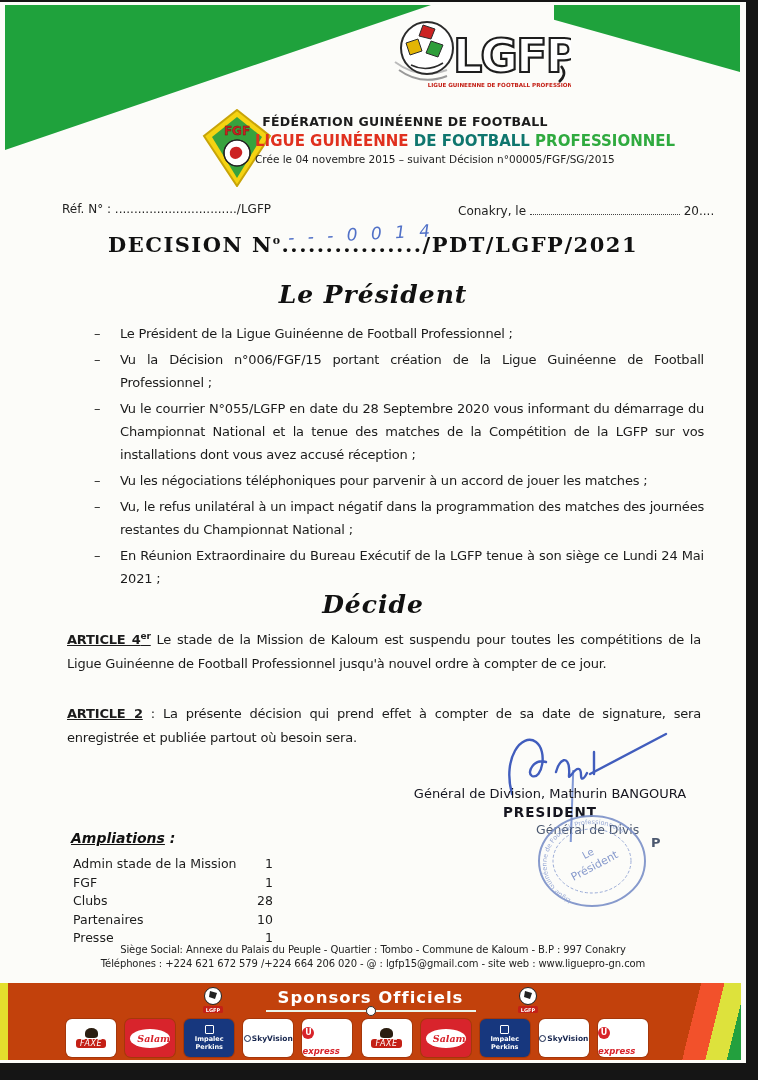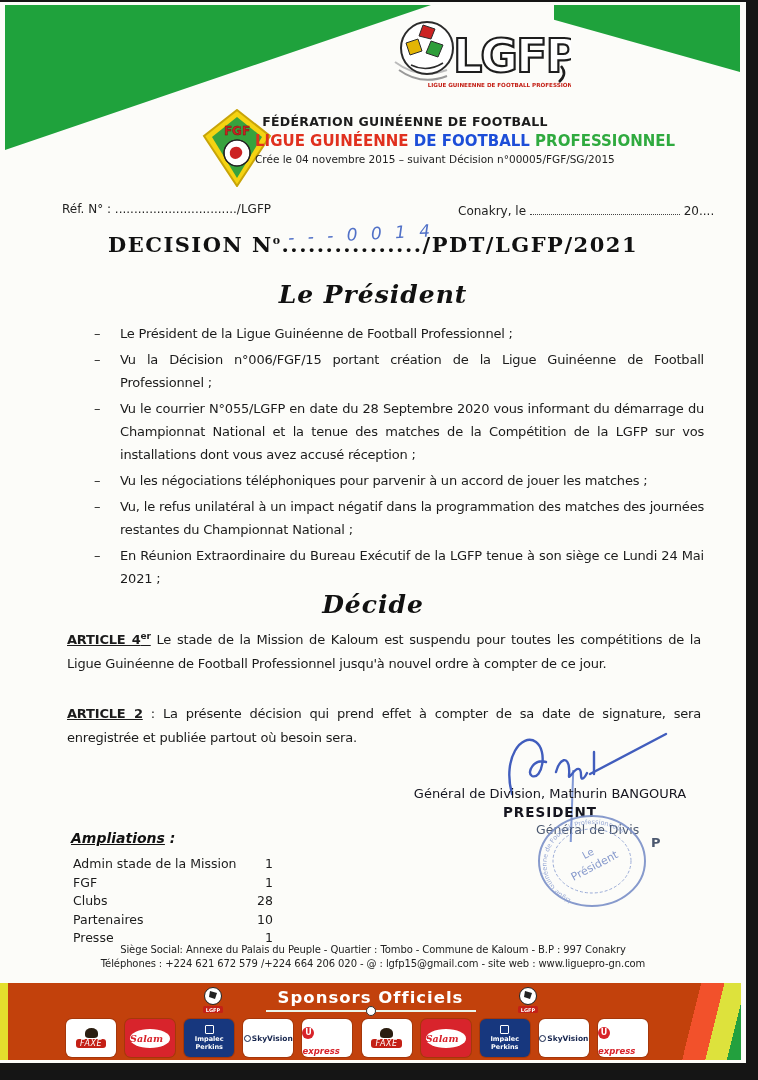--- a/index.html
+++ b/index.html
@@ -11,21 +11,21 @@
     clip-path:polygon(0 0,100% 0,0 100%);}
   .wedge-right{position:absolute;left:554px;top:3px;width:186px;height:67px;background:#1fa23c;
     clip-path:polygon(0 0,100% 0,100% 100%,0 22%);}
 
   .lgfp-logo{position:absolute;left:391px;top:6px;width:180px;height:94px;}
   .fgf-crest{position:absolute;left:196px;top:107px;width:82px;height:78px;}
 
   .head-titles{position:absolute;left:255px;top:112px;width:300px;text-align:center;}
   .fed{font-size:12.5px;font-weight:bold;color:#1c1c1c;letter-spacing:.3px;white-space:nowrap;}
   .ligue{font-size:15px;font-weight:bold;margin-top:3px;white-space:nowrap;}
-  .ligue .r{color:#e0301e;} .ligue .y{color:#1d4ed8;text-align:center;} .ligue .g{color:#2faa3f;}
+  .ligue .r{color:#e0301e;} .ligue .y{color:#0f766e;text-align:center;} .ligue .g{color:#2faa3f;}
   .crea{font-size:10.5px;color:#222;margin-top:3px;white-space:nowrap;}
 
   .ref-row{position:absolute;left:0;top:194px;width:100%;font-size:12px;color:#222;}
   .ref-left{position:absolute;left:62px;top:6px;}
   .city-right{position:absolute;left:458px;top:6px;white-space:nowrap;}
   .dotline{display:inline-block;width:150px;border-bottom:1.5px dotted #444;height:12px;}
 
   .decision-title{position:absolute;left:0;top:230px;width:100%;text-align:center;
     font-family:"DejaVu Serif",serif;font-weight:bold;font-size:21px;color:#111;letter-spacing:1.5px;white-space:nowrap;}
   .decision-title sup{font-size:11px;}
@@ -77,21 +77,21 @@
   .title-line .ball{position:absolute;left:50%;top:-4px;margin-left:-5px;width:10px;height:10px;border-radius:50%;
     background:#fff;border:1px solid #333;box-sizing:border-box;}
   .logo-row{position:absolute;left:66px;top:36px;width:582px;display:flex;justify-content:space-between;}
   .tile{width:50px;height:38px;border-radius:6px;background:#fff;display:flex;flex-direction:column;
     align-items:center;justify-content:center;overflow:hidden;box-shadow:0 0 0 1px rgba(0,0,0,.15);}
   .tile-salam{background:#d8242c;}
   .tile-impalec{background:#17377e;}
   .faxe-eagle{width:13px;height:10px;background:#2a1d10;border-radius:50% 50% 30% 30%;}
   .faxe-band{margin-top:1px;background:#c42016;color:#fff;font-size:8px;font-weight:normal;font-style:italic;
     padding:0 4px;border-radius:3px;letter-spacing:.5px;}
-  .salam-oval{background:#fff;border-radius:50%;width:40px;height:19px;display:flex;align-items:center;justify-content:flex-start;}
+  .salam-oval{background:#fff;border-radius:50%;width:40px;height:19px;display:flex;align-items:center;justify-content:flex-end;}
   .salam-txt{color:#d8242c;font-size:9.5px;font-weight:bold;font-style:italic;font-family:"DejaVu Serif",serif;}
   .impalec-line{color:#fff;font-size:6.5px;font-weight:bold;line-height:8px;white-space:nowrap;}
   .impalec-ico{width:7px;height:7px;border:1px solid #fff;border-radius:1px;margin-bottom:1px;}
   .sky-txt{color:#15244d;font-size:7.5px;font-weight:bold;white-space:nowrap;}
   .sky-ball{display:inline-block;width:7px;height:7px;border-radius:50%;border:1.5px solid #15244d;
     box-sizing:border-box;vertical-align:-1px;margin-right:1px;}
   .u-circ{display:inline-flex;width:12px;height:12px;border-radius:50%;background:#d8232a;color:#fff;
     font-size:8px;font-weight:bold;align-items:center;justify-content:center;vertical-align:-2px;margin-right:1px;}
   .u-word{color:#d8232a;font-size:8.5px;font-weight:bold;font-style:italic;}
   .mini-lgfp{width:26px;height:32px;}

